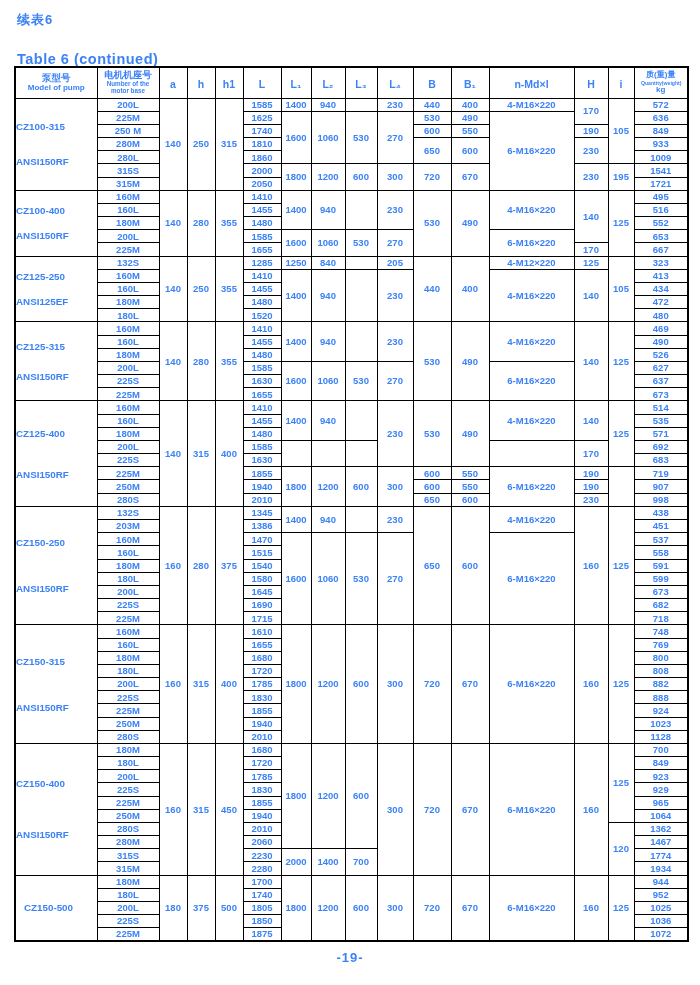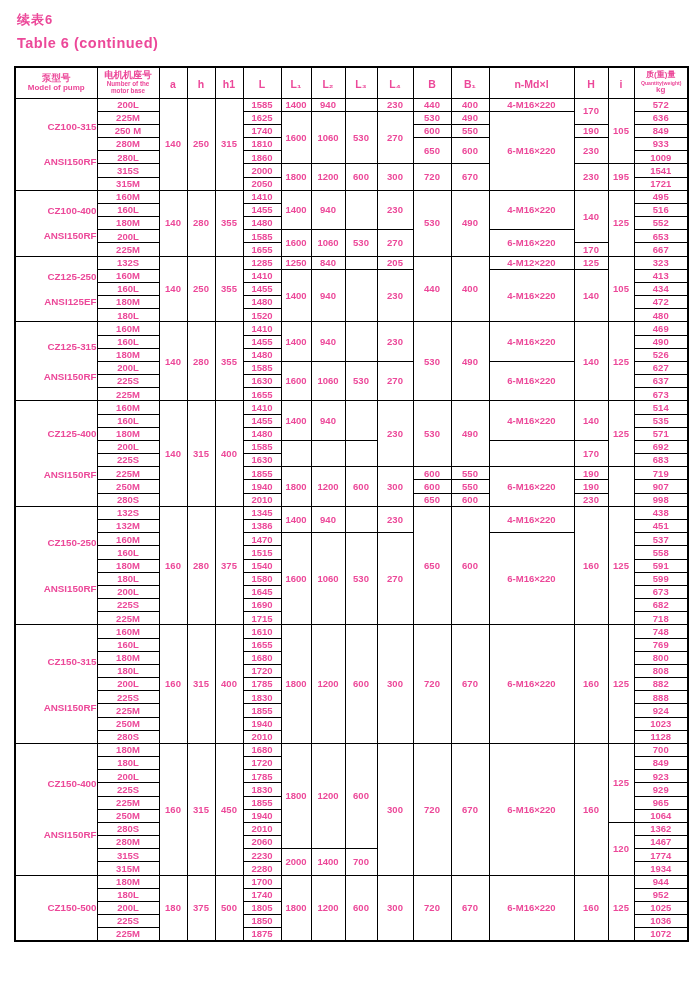--- a/index.html
+++ b/index.html
@@ -1,24 +1,24 @@
 <!DOCTYPE html>
 <html><head>
 <meta charset="utf-8">
 <style>
   * { margin:0; padding:0; box-sizing:border-box; }
   html,body { background:#e8e8e8; }
   .page {
     position:relative; width:700px; height:985px; background:#ffffff;
     font-family:"Liberation Sans","DejaVu Sans",sans-serif;
-    color:#ec4899; overflow:hidden;
+    color:#3b82f6; overflow:hidden;
   }
   .title-block { position:absolute; left:17px; top:11px; }
   .title-zh { font-size:13px; font-weight:bold; letter-spacing:1px; }
-  .title-en { font-size:14.5px; font-weight:bold; margin-top:6px; letter-spacing:0.5px; }
+  .title-en { font-size:14.5px; font-weight:bold; margin-top:22px; letter-spacing:0.5px; }
 
   table.spec {
     position:absolute; left:14px; top:66px; width:673px;
     border-collapse:collapse; table-layout:fixed;
     border:2px solid #000;
   }
   table.spec th, table.spec td {
     border:1px solid #000; text-align:center; vertical-align:middle;
     padding:0; font-weight:bold; overflow:hidden; white-space:nowrap;
   }
@@ -26,21 +26,21 @@
   tbody tr { height:13.18px; }
   tbody td { font-size:9.5px; line-height:1; }
   th .zh-main { font-size:9.5px; display:block; line-height:1.15; }
   th .en-sub { font-size:6.3px; display:block; line-height:1.1; font-weight:bold; }
   th .letter { font-size:10.5px; }
   th .wt-zh { font-size:8px; display:block; line-height:1.1; }
   th .wt-en { font-size:5.6px; display:block; line-height:1.1; transform:scaleX(0.92); }
   th .wt-kg { font-size:8px; display:block; line-height:1.1; }
   td.model-cell { position:relative; }
   .mlabel {
-    position:absolute; left:0; right:0; text-align:right;
+    position:absolute; left:0; right:0; text-align:left;
     font-size:9.8px; font-weight:bold; transform:translateY(-50%);
   }
   .mtop { top:31%; }
   .mbottom { top:70%; }
   .mcenter { top:50%;margin-left:8px; }
   .footer-page {
     position:absolute; left:0; top:950px; width:100%;
     text-align:center; font-size:13px; font-weight:bold; letter-spacing:1px;
   }
 </style>
@@ -413,21 +413,21 @@
           <td rowspan="2"></td>
           <td rowspan="2">230</td>
           <td rowspan="9">650</td>
           <td rowspan="9">600</td>
           <td rowspan="2">4-M16×220</td>
           <td rowspan="9">160</td>
           <td rowspan="9">125</td>
           <td>438</td>
         </tr>
         <tr>
-          <td>132M</td>
+          <td>203M</td>
           <td>1386</td>
           <td>451</td>
         </tr>
         <tr>
           <td>160M</td>
           <td>1470</td>
           <td rowspan="7">1600</td>
           <td rowspan="7">1060</td>
           <td rowspan="7">530</td>
           <td rowspan="7">270</td>
@@ -631,14 +631,15 @@
           <td>1036</td>
         </tr>
         <tr>
           <td>225M</td>
           <td>1875</td>
           <td>1072</td>
         </tr>
       </tbody>
   </table>
 
+  <div class="footer-page">-19-</div>
 
 </div>
 
 </body></html>

